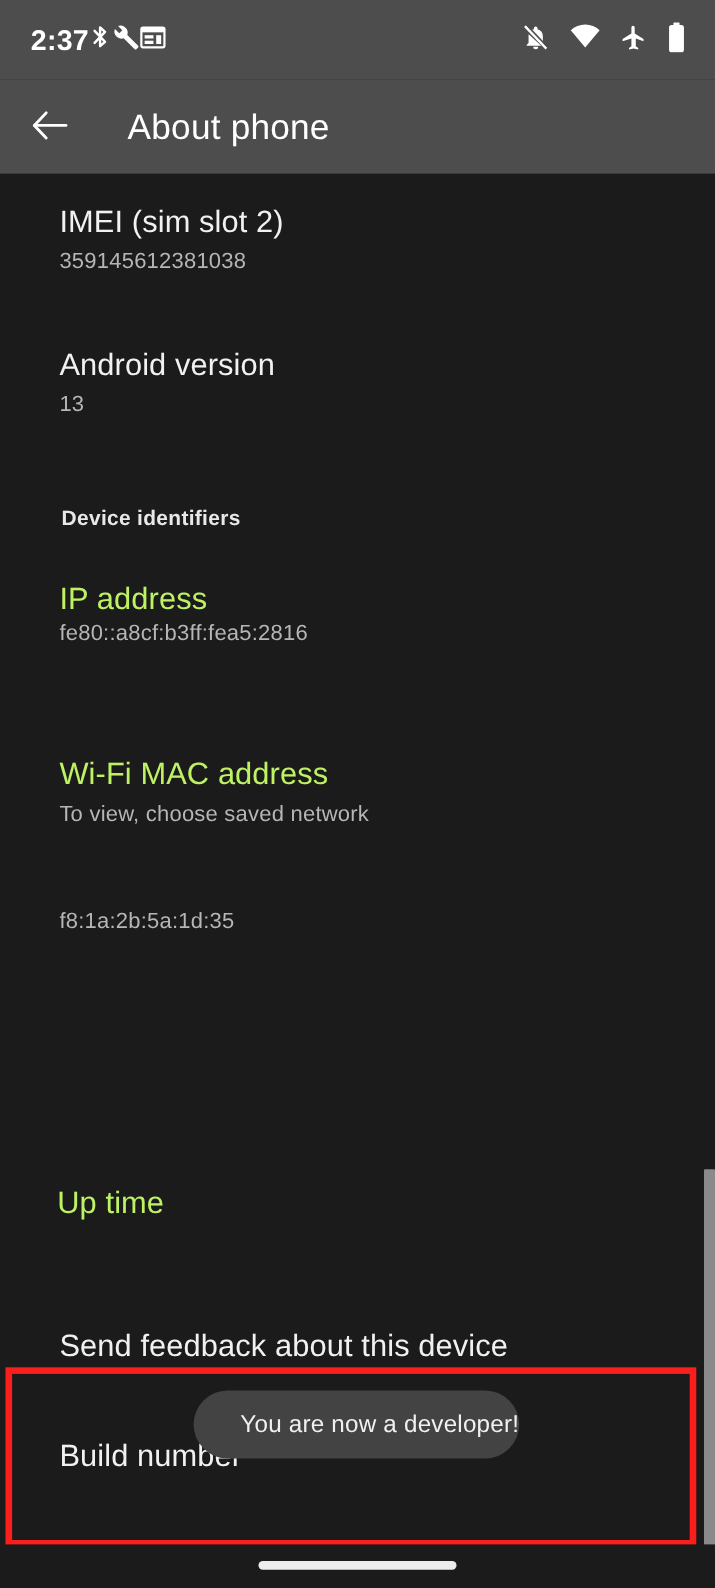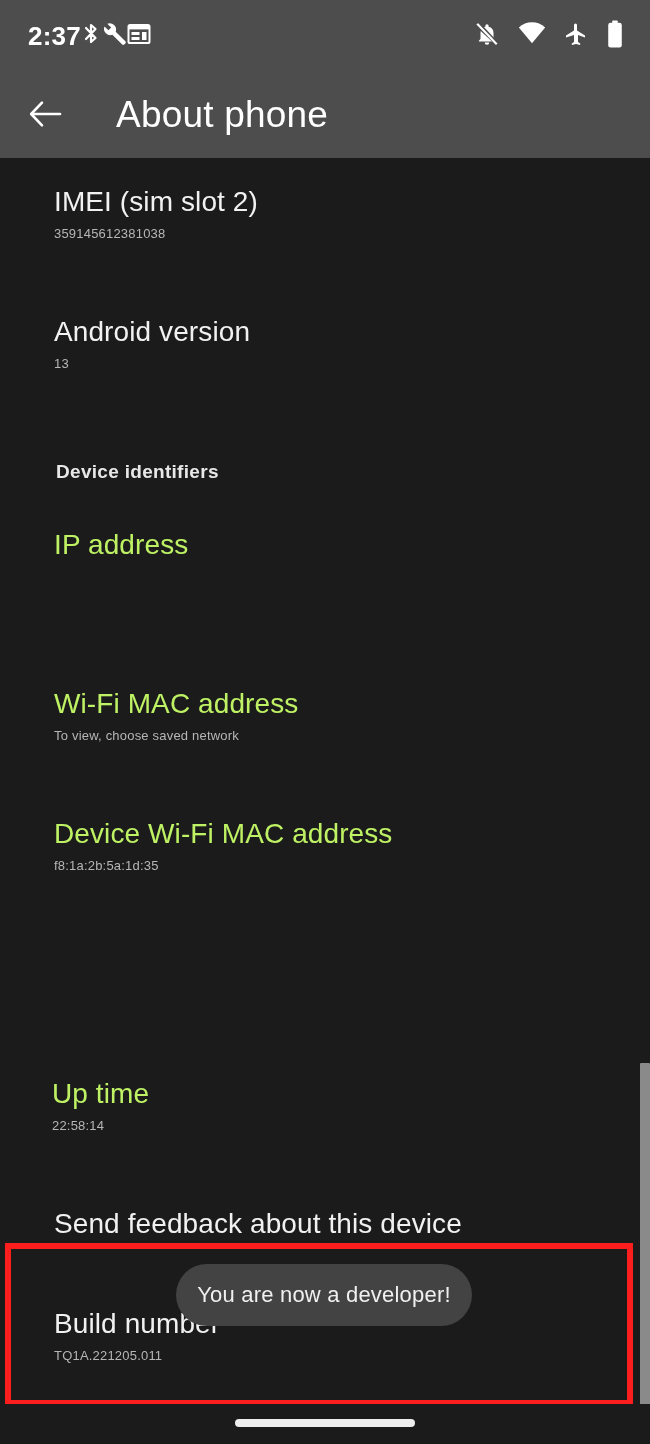--- a/index.html
+++ b/index.html
@@ -62,21 +62,21 @@
     margin-left: 14px;
     display: flex;
     align-items: center;
     justify-content: center;
     border: none;
     background: transparent;
     cursor: pointer;
   }
   #toolbar-title {
     color: #ffffff;
-    font-size: 37px;
+    font-size: 32px;
     font-weight: normal;
     margin-left: 38px;
     letter-spacing: 0.2px;
     white-space: nowrap;
   }
 
   
   #content {
     position: absolute;
     top: 158px; left: 0;
@@ -95,21 +95,21 @@
     color: #bef264;
     font-size: 28px;
     font-weight: normal;
     line-height: 1.15;
     letter-spacing: 0.1px;
     white-space: nowrap;
   }
   .pref-title.bright { color: #f1f1f1; }
   .pref-sub {
     color: #b6b6b6;
-    font-size: 13px;
+    font-size: 20px;
     font-weight: normal;
     line-height: 1.35;
     margin-top: 7px;
     letter-spacing: 0.2px;
     white-space: nowrap;
   }
   .section-header {
     position: absolute;
     left: 0;
     width: 650px;
@@ -146,21 +146,21 @@
   #toast {
     position: absolute;
     left: 176px;
     top: 1264px;
     width: 296px;
     height: 62px;
     background: #434343;
     border-radius: 31px;
     display: flex;
     align-items: center;
-    justify-content: center;
+    justify-content: flex-end;
   }
   #toast-text {
     color: #f0f0f0;
     font-size: 22px;
     letter-spacing: 0.2px;
     white-space: nowrap;
   }
 
   
   #nav-bar {
@@ -265,45 +265,43 @@
 
     <div class="pref" style="top:158px;">
       <div class="pref-title bright">Android version</div>
       <div class="pref-sub">13</div>
     </div>
 
     <div class="section-header" style="top:303px;">Device identifiers</div>
 
     <div class="pref" style="top:371px;">
       <div class="pref-title">IP address</div>
+      <div class="pref-sub" style="margin-top:2px;">fe80::a8cf:b3ff:fea5:2816</div>
     </div>
 
     <div class="pref" style="top:530px;">
       <div class="pref-title">Wi-Fi MAC address</div>
       <div class="pref-sub">To view, choose saved network</div>
     </div>
 
     <div class="pref" style="top:660px;">
-      <div class="pref-title">Device Wi-Fi MAC address</div>
       <div class="pref-sub">f8:1a:2b:5a:1d:35</div>
     </div>
 
 
     <div class="pref" style="top:920px;padding-left:36px;">
       <div class="pref-title">Up time</div>
-      <div class="pref-sub">22:58:14</div>
     </div>
 
     <div class="pref" style="top:1050px;">
       <div class="pref-title bright">Send feedback about this device</div>
     </div>
 
     <div class="pref" style="top:1150px;">
       <div class="pref-title bright">Build number</div>
-      <div class="pref-sub">TQ1A.221205.011</div>
     </div>
 
     <div id="scrollbar-track"></div>
   </div>
 
   <div id="toast">
     <span id="toast-text">You are now a developer!</span>
   </div>
 
   <div id="highlight-box"></div>

